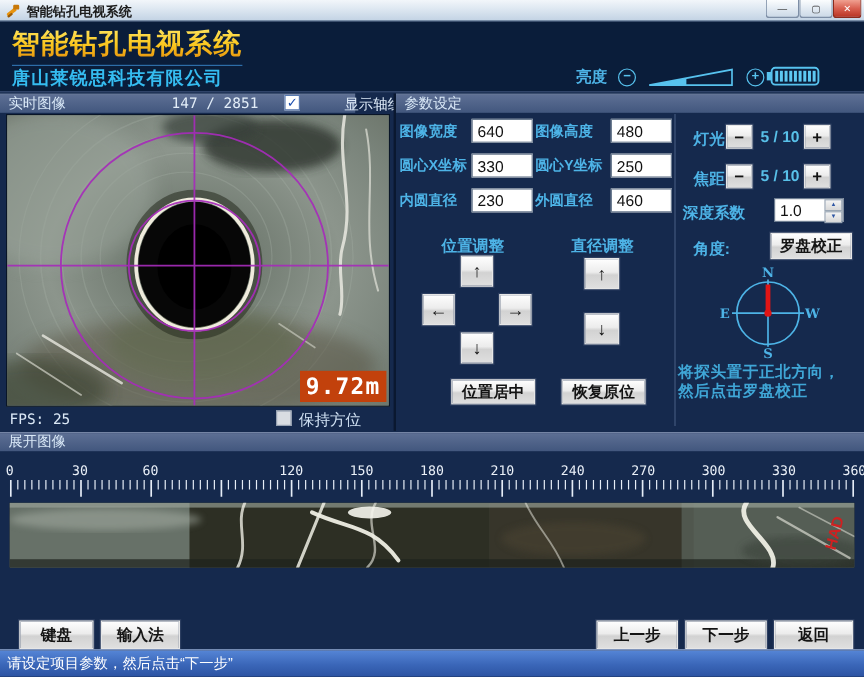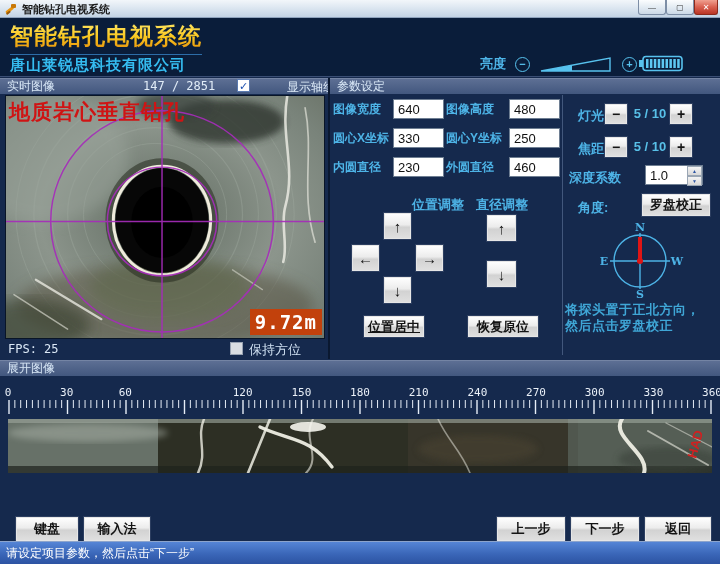--- a/index.html
+++ b/index.html
@@ -28,21 +28,21 @@
     border-bottom:1px solid #2d6da8; padding-bottom:2px; }
   .company { left:10px; top:38px; font-size:15px; font-weight:bold; color:#35bcf0; letter-spacing:1px; }
   .brightness-row { left:480px; top:37px; display:flex; align-items:center; gap:9px; }
   .cy13 { color:#4db3e6; font-weight:bold; font-size:13px; }
   .circle-ctl { width:15px; height:15px; border:1.5px solid #57c2ee; border-radius:50%;
     color:#57c2ee; font-size:11px; line-height:12px; text-align:center; font-weight:bold; }
 
   
   .band { height:16px; background:linear-gradient(180deg,#5d6f94 0%,#42577e 100%);
     border-top:1px solid #7484a4; color:#d9e8f7; font-size:12px; line-height:15px; padding-left:7px; }
-  .band-live  { left:0; top:78px; width:344px; }
+  .band-live  { left:0; top:78px; width:296px; }
   .band-params{ left:330px; top:78px; width:390px; }
   .band-unfold{ left:0; top:360px; width:720px; }
   .mono { font-family:"DejaVu Sans Mono","Liberation Mono",monospace; }
 
   
   .live-counter { left:143px; top:79px; font-size:12px; color:#e2edf8; }
   .chk { width:13px; height:13px; background:#fff; border:1px solid #5a7ab0; display:inline-block;
     text-align:center; line-height:12px; font-size:11px; font-weight:bold; color:#1e50b0; }
   .chk.off { background:#d9dde2; border-color:#97a2b2; }
   .live-img { left:5px; top:95px; width:320px; height:244px; background:#6f7a72; border:1px solid #091527; }
@@ -187,21 +187,20 @@
     <ellipse cx="157" cy="126" rx="49" ry="55" fill="none" stroke="#efebdc" stroke-width="3"></ellipse>
     <ellipse cx="157" cy="126" rx="47" ry="53" fill="#070707"></ellipse>
     <ellipse cx="157" cy="128" rx="31" ry="36" fill="#000"></ellipse>
     <g stroke="#a62cba" fill="none" stroke-width="1.5" opacity="0.92">
       <circle cx="157" cy="127" r="55"></circle>
       <circle cx="157" cy="127" r="112"></circle>
       <line x1="157" y1="0" x2="157" y2="245"></line>
       <line x1="0" y1="127" x2="320" y2="127"></line>
     </g>
   </svg>
-  <span class="abs overlay-red">地质岩心垂直钻孔</span>
   <span class="abs depth-tag">9.72m</span>
 </div>
 
 <span class="abs fps-text mono">FPS: 25</span>
 <span class="abs chk off" style="left:230px; top:342px;"></span>
 <span class="abs" style="left:249px; top:341px; font-size:13px; color:#cfe0f2;">保持方位</span>
 
 <div class="abs params-grid">
     <div class="p-label">图像宽度</div>
     <input class="p-input" value="640" style="">
@@ -210,32 +209,32 @@
     <div class="p-label">圆心X坐标</div>
     <input class="p-input" value="330" style="">
     <div class="p-label">圆心Y坐标</div>
     <input class="p-input" value="250" style="">
     <div class="p-label">内圆直径</div>
     <input class="p-input" value="230" style="">
     <div class="p-label">外圆直径</div>
     <input class="p-input" value="460" style="">
   </div>
 
-<span class="abs adj-label" style="left:368px; top:196px;margin-left:44px;">位置调整</span>
+<span class="abs adj-label" style="left:368px; top:196px;">位置调整</span>
 <span class="abs adj-label" style="left:476px; top:196px;">直径调整</span>
 
 <button class="abs btn arrow-btn" style="left:384px; top:213px;">↑</button>
 <button class="abs btn arrow-btn" style="left:352px; top:245px;">←</button>
 <button class="abs btn arrow-btn" style="left:416px; top:245px;">→</button>
 <button class="abs btn arrow-btn" style="left:384px; top:277px;">↓</button>
 
 <button class="abs btn arrow-btn" style="left:487px; top:215px; width:29px;">↑</button>
 <button class="abs btn arrow-btn" style="left:487px; top:261px; width:29px;">↓</button>
 
-<button class="abs btn wide-btn" style="left:364px; top:316px; width:60px; height:21px;text-decoration:underline;">位置居中</button>
+<button class="abs btn wide-btn" style="left:376px; top:316px; width:70px; height:21px;">位置居中</button>
 <button class="abs btn wide-btn" style="left:468px; top:316px; width:70px; height:21px;">恢复原位</button>
 
 <div class="abs v-div"></div>
 
 <span class="abs cy13" style="left:578px; top:107px;">灯光</span>
 <button class="abs btn small-btn" style="left:605px; top:104px;">−</button>
 <span class="abs val-cy" style="left:633px; top:106px; width:34px; text-align:center;">5 / 10</span>
 <button class="abs btn small-btn" style="left:670px; top:104px;">+</button>
 
 <span class="abs cy13" style="left:578px; top:140px;">焦距</span>

